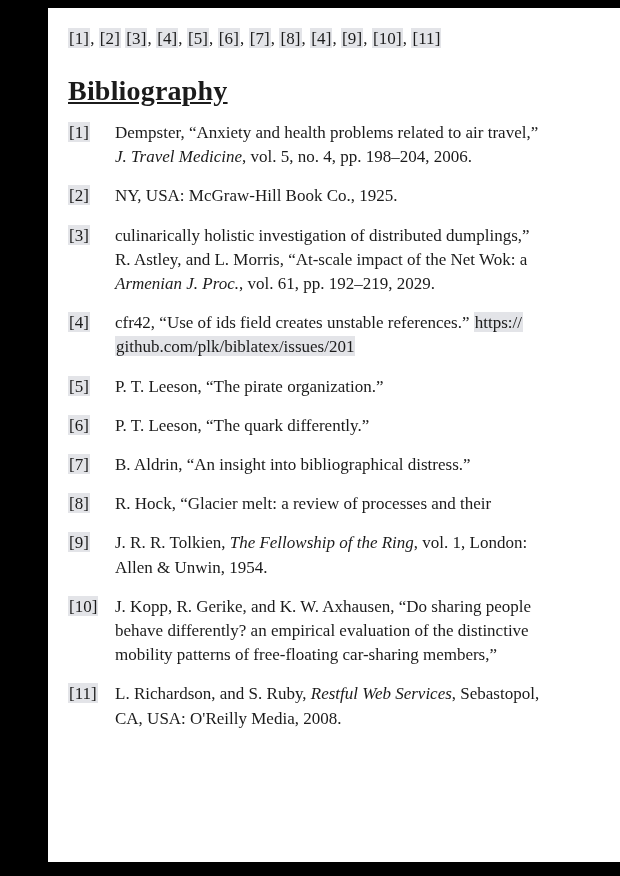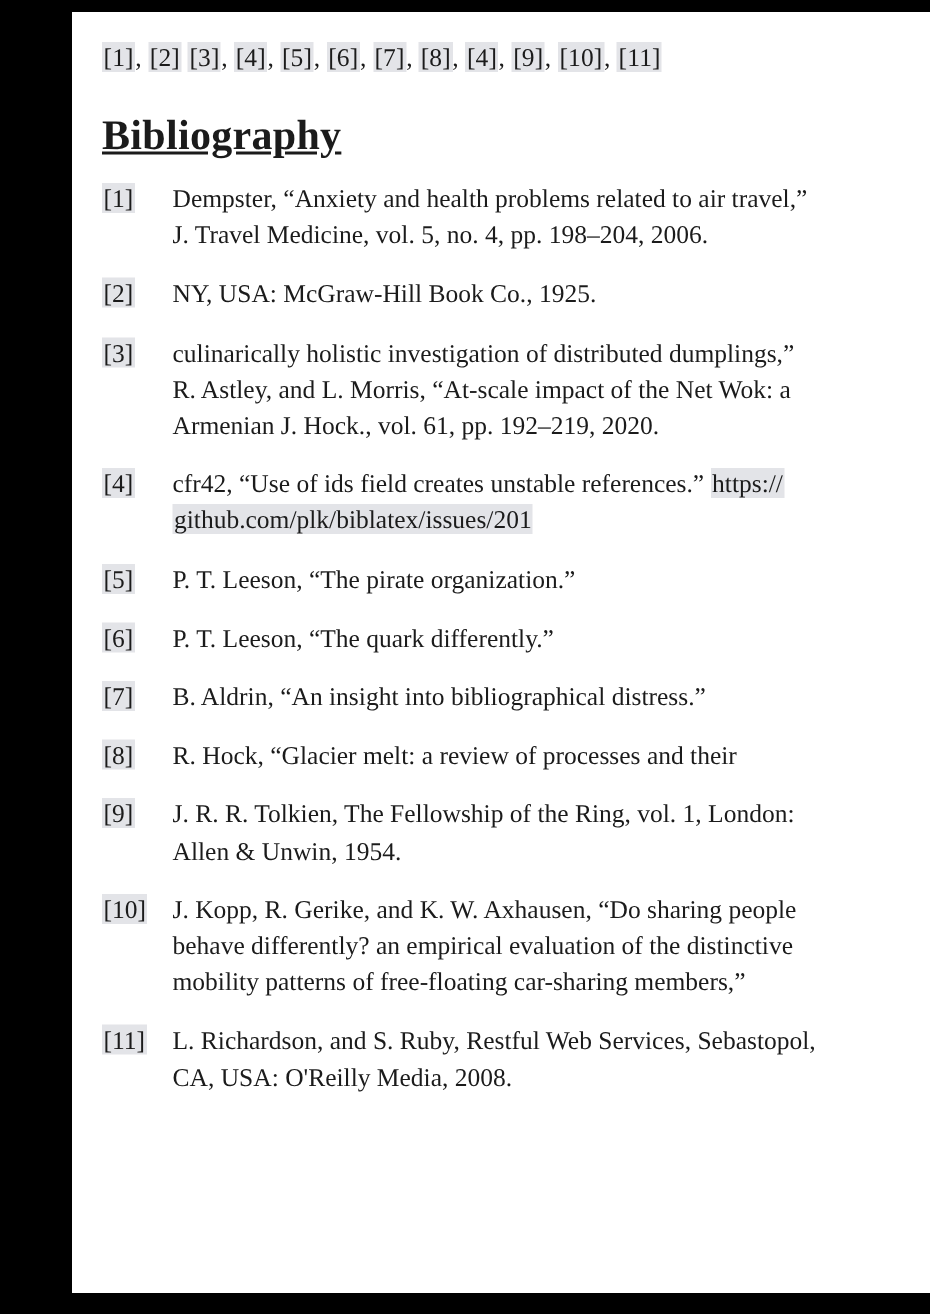--- a/index.html
+++ b/index.html
@@ -60,20 +60,21 @@
     width: 47px;
   }
   .ref-body {
     flex: 1 1 auto;
     min-width: 0;
   }
   .ref-line {
     white-space: nowrap;
   }
   .it {
+    font-style: italic;
   }
 </style>
 </head>
 <body>
 
 <div class="frame">
   <div class="page">
     <div class="cite-line"><span class="hl">[1]</span>, <span class="hl">[2]</span> <span class="hl">[3]</span>, <span class="hl">[4]</span>, <span class="hl">[5]</span>, <span class="hl">[6]</span>, <span class="hl">[7]</span>, <span class="hl">[8]</span>, <span class="hl">[4]</span>, <span class="hl">[9]</span>, <span class="hl">[10]</span>, <span class="hl">[11]</span></div>
     <h1 class="bib-title">Bibliography</h1>
     <div class="ref-list">
@@ -88,21 +89,21 @@
           <div class="ref-label"><span class="hl">[2]</span></div>
           <div class="ref-body">
             <div class="ref-line"><span>NY, USA: McGraw-Hill Book Co., 1925.</span></div>
           </div>
         </div>
         <div class="ref">
           <div class="ref-label"><span class="hl">[3]</span></div>
           <div class="ref-body">
             <div class="ref-line"><span>culinarically holistic investigation of distributed dumplings,”</span></div>
             <div class="ref-line"><span>R. Astley, and L. Morris, “At-scale impact of the Net Wok: a</span></div>
-            <div class="ref-line"><span class="it">Armenian J. Hock.</span><span>, vol. 61, pp. 192–219, 2020.</span></div>
+            <div class="ref-line"><span class="it">Armenian J. Proc.</span><span>, vol. 61, pp. 192–219, 2029.</span></div>
           </div>
         </div>
         <div class="ref">
           <div class="ref-label"><span class="hl">[4]</span></div>
           <div class="ref-body">
             <div class="ref-line"><span>cfr42, “Use of ids field creates unstable references.” </span><span class="hl">https://</span></div>
             <div class="ref-line"><span class="hl">github.com/plk/biblatex/issues/201</span></div>
           </div>
         </div>
         <div class="ref">

